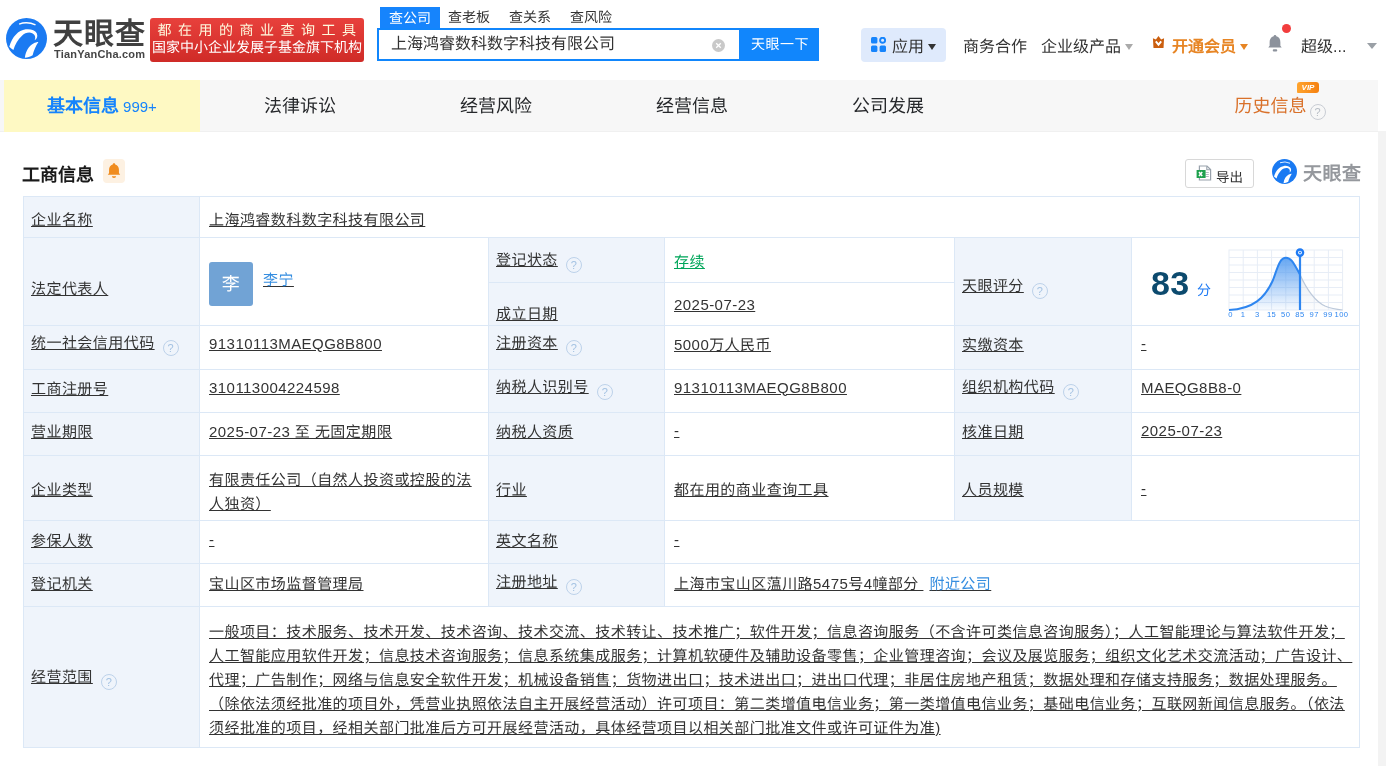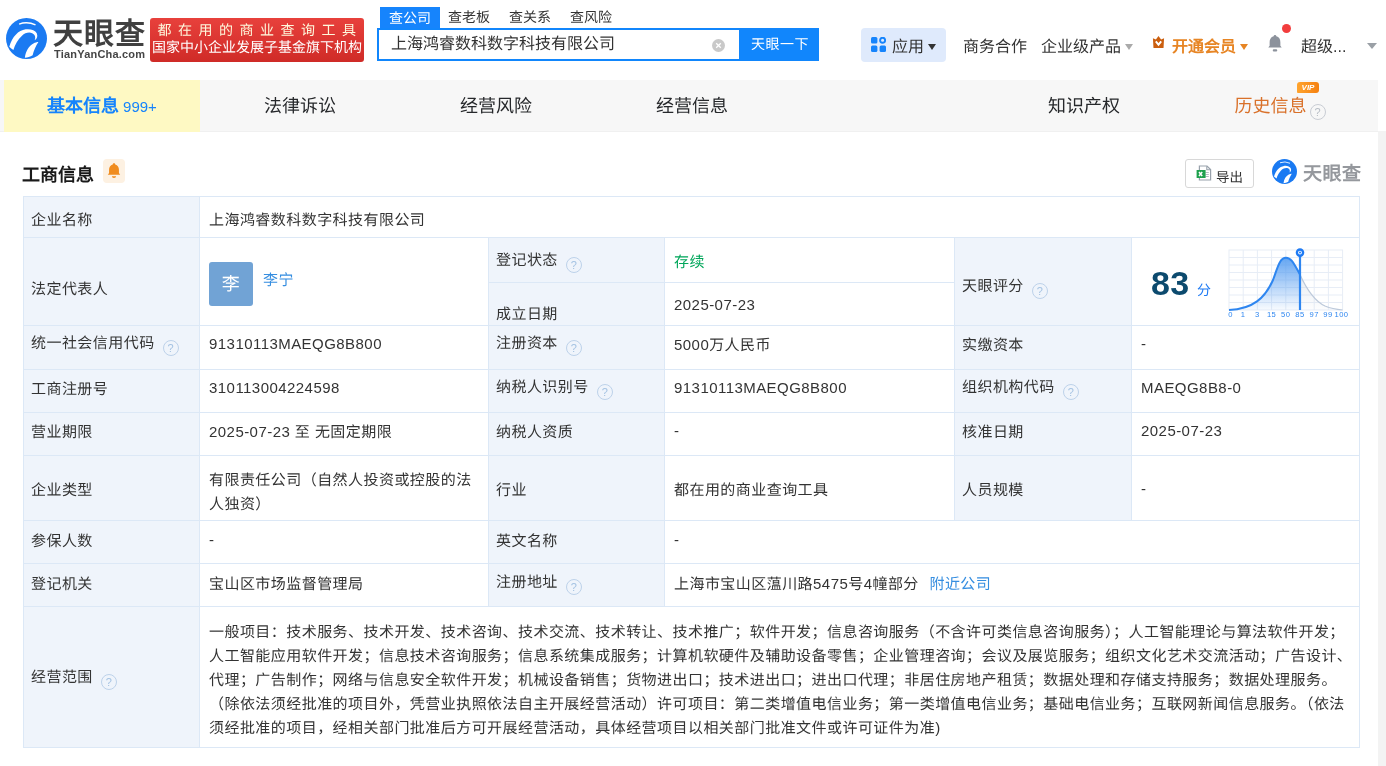--- a/index.html
+++ b/index.html
@@ -39,21 +39,21 @@
 
 #sec-title { position:absolute; left:22px; top:160px; font-size:18px; font-weight:bold; color:#1a1a1a; }
 #bellbox { position:absolute; left:103px; top:159px; width:22px; height:24px; background:#fdf1e2; border-radius:4px; }
 #exportbtn { position:absolute; left:1185px; top:159px; width:69px; height:29px; border:1px solid #d8d8d8; border-radius:3px; background:#fff; }
 #exportbtn span { position:absolute; left:30px; top:6px; font-size:13.5px; color:#333; }
 #wm-txt { position:absolute; left:1303px; top:158px; font-size:19px; font-weight:bold; color:#95989d; letter-spacing:0.5px; }
 
 #tbl { position:absolute; left:23px; top:196px; }
 table { border-collapse:collapse; table-layout:fixed; width:1336px; }
 td { border:1px solid #dce8f6; font-size:15px; letter-spacing:0.45px; color:#333; padding:0 9px; vertical-align:middle;
-  overflow:hidden; }
+  overflow:hidden;text-decoration:underline; }
 td.lab { background:#eff4fb; padding:0 7px; }
 tr.hi td { padding-bottom:8px; }
 tr.hi2 td { padding-bottom:6px; }
 .qm { display:inline-block; width:16px; height:16px; line-height:15px; border:1px solid #bdd2ea; border-radius:50%;
   color:#a4c2e2; font-size:11px; text-align:center; margin-left:8px; vertical-align:-4px; background:transparent; letter-spacing:0; }
 .green { color:#00a65a; }
 a.blue { color:#368ee0; text-decoration:none; }
 #avatar { display:inline-block; width:44px; height:44px; position:relative; top:2px; background:#71a3d5; border-radius:3px; color:#fff;
   font-size:18px; text-align:center; line-height:44px; vertical-align:middle; }
 #score83 { font-size:34px; font-weight:bold; color:#0c4a6e; line-height:41px; }
@@ -108,21 +108,21 @@
     <div class="abs" style="left:1282px;top:24px;width:9px;height:9px;border-radius:50%;background:#f23d3d"></div>
     <div class="hitem" style="left:1301px">超级...</div>
     <div class="abs" style="left:1367px;top:43px;width:0;height:0;border-left:5px solid transparent;border-right:5px solid transparent;border-top:6.5px solid #9aa0a6"></div>
   </div>
 
   <div id="band"></div>
   <div id="btab0"><b>基本信息</b><span>999+</span></div>
   <div class="btab" style="left:202px">法律诉讼</div>
   <div class="btab" style="left:594px">经营信息</div>
   <div class="btab" style="left:398px">经营风险</div>
-  <div class="btab" style="left:986px">知识产权</div>
+  <div class="btab" style="left:790px">公司发展</div>
   <div class="btab" style="left:1182px;color:#d9712a">历史信息<span class="qm" style="margin-left:3px;border-color:#c9cdd4;color:#b6bcc4">?</span></div>
   <div class="abs" style="left:1297px;top:82px;width:22px;height:11px;background:linear-gradient(90deg,#ffa42e,#f58010);border-radius:3px 3px 3px 1px;color:#fff;font-size:8px;font-weight:bold;font-style:italic;text-align:center;line-height:11px">VIP</div>
   <div id="scrollstrip"></div>
 
   <div id="sec-title">工商信息</div>
   <div id="bellbox"></div>
   <svg class="abs" style="left:107px;top:163px" width="14" height="16" viewBox="0 0 17 19">
     <path d="M8.5 0 C9.4 0 10 0.7 10 1.5 C13 2.2 14.5 4.8 14.5 8 L14.5 12 L16 14 L1 14 L2.5 12 L2.5 8 C2.5 4.8 4 2.2 7 1.5 C7 0.7 7.6 0 8.5 0 Z M6 16 L11 16 C11 17.3 10 18 8.5 18 C7 18 6 17.3 6 16 Z" fill="#f08c1f"></path>
   </svg>
   <div id="exportbtn">

